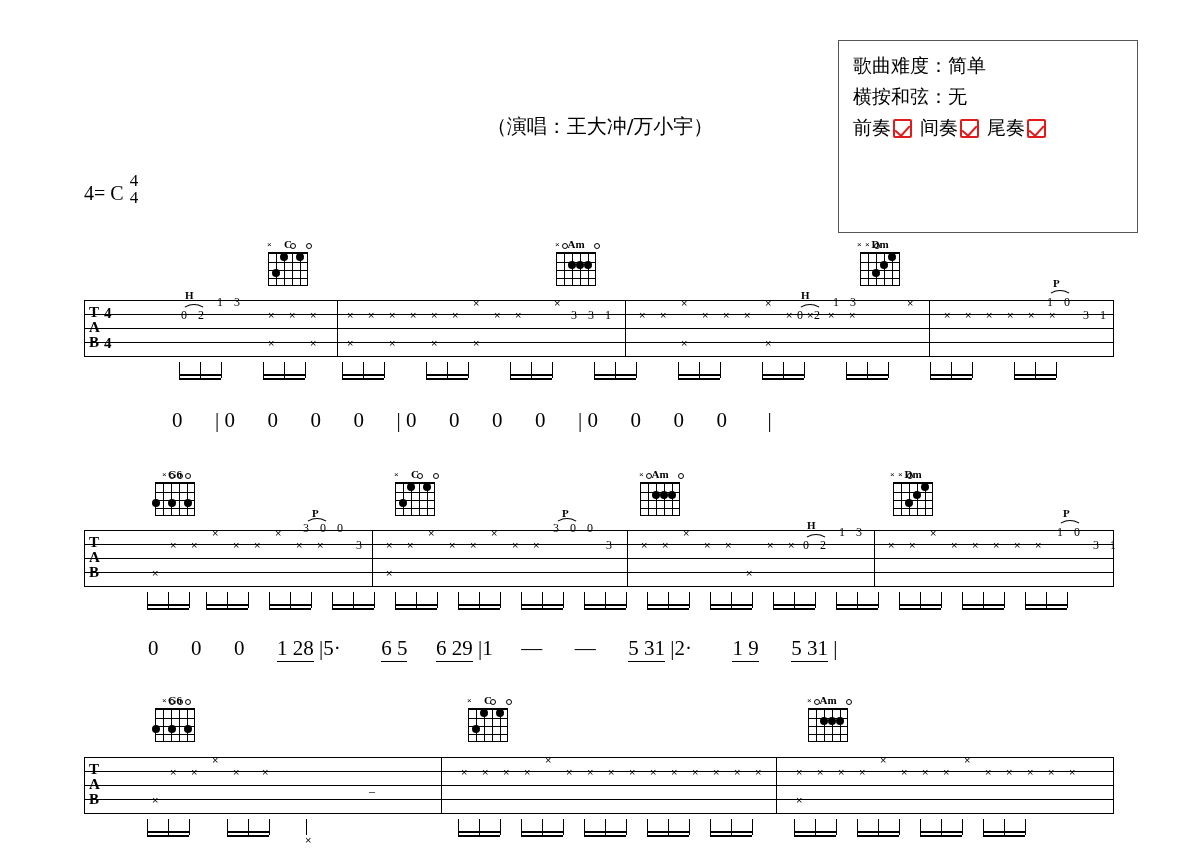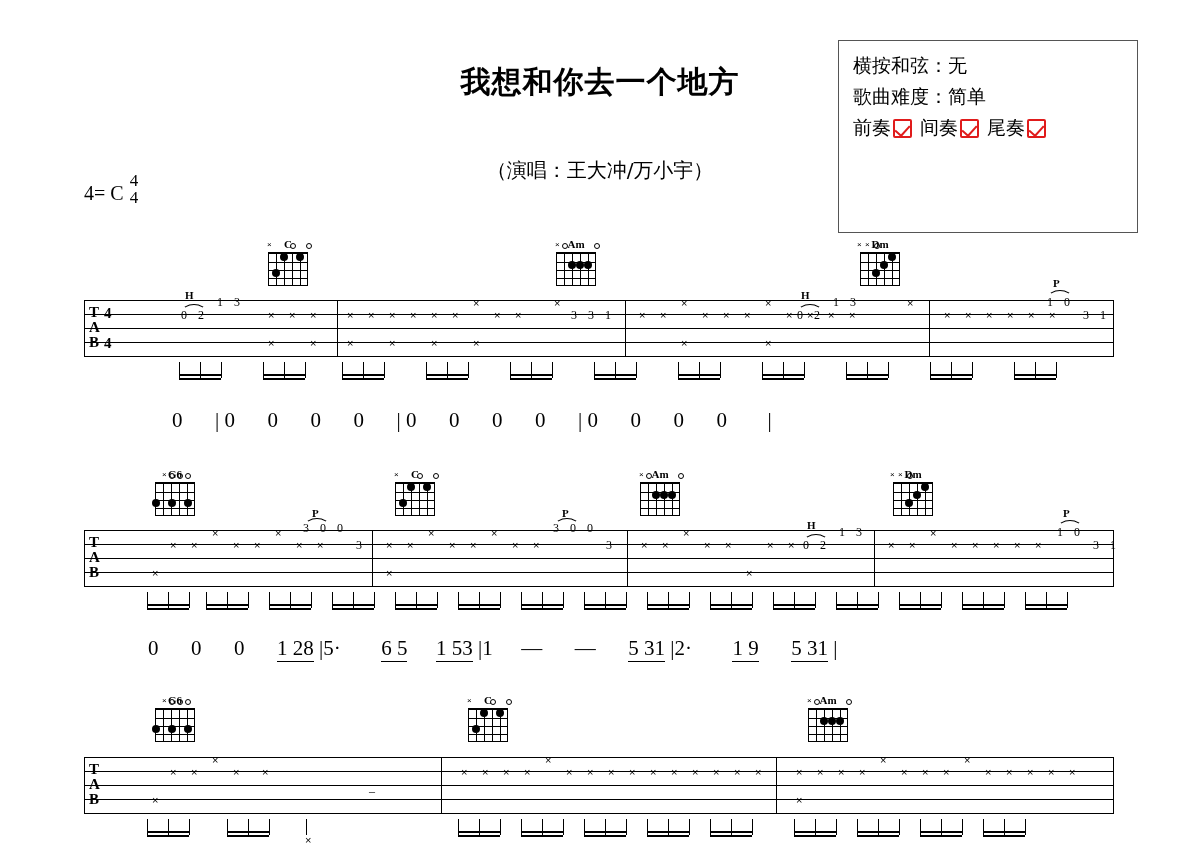--- a/index.html
+++ b/index.html
@@ -37,21 +37,20 @@
   }
   #subtitle {
     position: absolute;
     left: 400px;
     top: 113px;
     width: 400px;
     text-align: center;
     font-family: "DejaVu Sans", sans-serif;
     font-size: 20px;
     white-space: nowrap;
-    margin-top: 44px;
   }
   #keysig {
     position: absolute;
     left: 84px;
     top: 172px;
     font-family: "Liberation Serif", serif;
     font-size: 20px;
     white-space: nowrap;
   }
   #keysig .frac {
@@ -227,30 +226,29 @@
     line-height: 21px;
     white-space: nowrap;
   }
   .numline .u { border-bottom: 1.5px solid #000; padding-bottom: 1px; }
 </style>
 </head>
 <body>
 
 <div class="sheet">
 
-  <div id="title">我想和你去一个地方</div>
   <div id="subtitle">（演唱：王大冲/万小宇）</div>
 
   <div id="keysig">
     <span>4= C</span><span class="frac"><span class="num">4</span><span class="den">4</span></span>
   </div>
 
   <div id="infobox">
+    <div class="row">歌曲难度：简单</div>
     <div class="row">横按和弦：无</div>
-    <div class="row">歌曲难度：简单</div>
     <div class="row">
       <span>前奏</span><span class="chk"></span>
       <span>间奏</span><span class="chk"></span>
       <span>尾奏</span><span class="chk"></span>
     </div>
   </div>
 
   <div class="system" style="top:0;left:0;">
 
     <div class="chord" style="left:265px;top:252px;">
@@ -753,21 +751,21 @@
       <span style="display:inline-block;width:22px"></span>
       <span>0</span>
       <span style="display:inline-block;width:22px"></span>
       <span>0</span>
       <span style="display:inline-block;width:22px"></span>
       <span class="u">1 28</span>
       <span>|</span><span>5·</span>
       <span style="display:inline-block;width:30px"></span>
       <span class="u">6 5</span>
       <span style="display:inline-block;width:18px"></span>
-      <span class="u">1 53</span>
+      <span class="u">6 29</span>
       <span>|</span><span>1</span>
       <span style="display:inline-block;width:18px"></span>
       <span>—</span>
       <span style="display:inline-block;width:22px"></span>
       <span>—</span>
       <span style="display:inline-block;width:22px"></span>
       <span class="u">5 31</span>
       <span>|</span><span>2·</span>
       <span style="display:inline-block;width:30px"></span>
       <span class="u">1 9</span>

